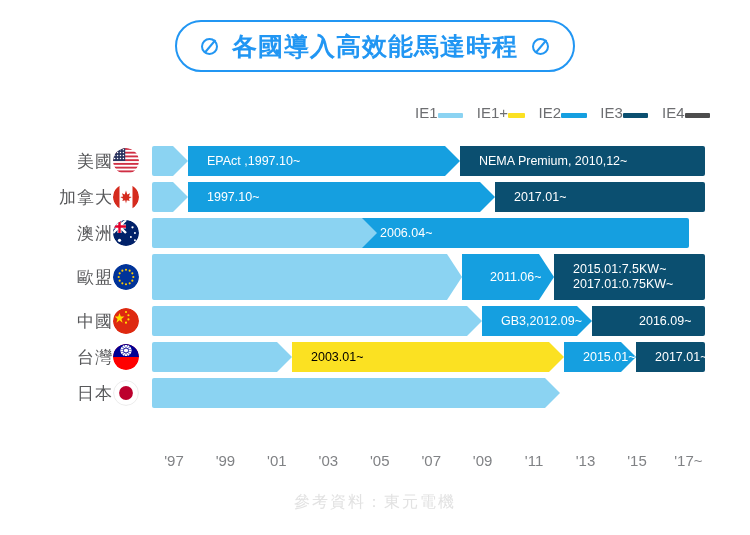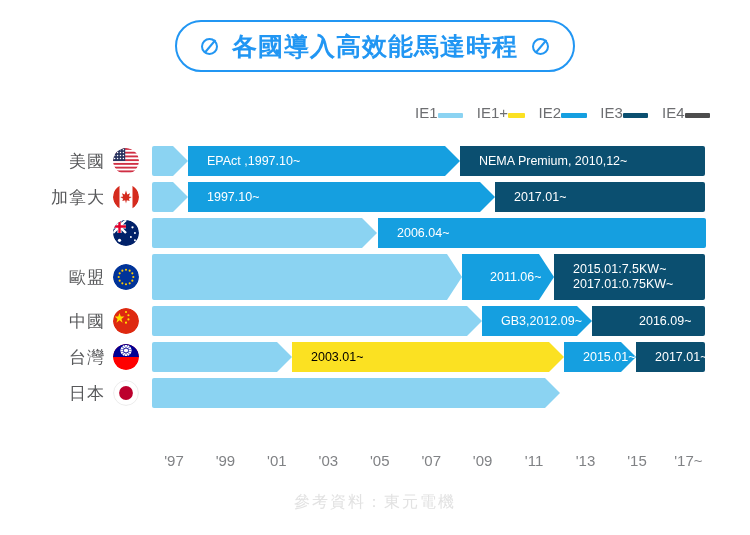--- a/index.html
+++ b/index.html
@@ -35,21 +35,21 @@
     position:absolute;left:415px;top:104px;width:295px;height:34px;
     display:flex;justify-content:space-between;align-items:flex-start;
   }
   .legend-item{display:flex;flex-direction:row;align-items:center;width:48px;}
   .legend-label{font-size:15px;color:#6d6e71;line-height:18px;}
   .legend-swatch{width:38px;height:5px;margin-top:4px;border-radius:1px;}
   
   #rows{position:absolute;left:0;top:146px;width:750px;}
   .row{position:relative;width:750px;margin-bottom:6px;}
   .row-label{
-    position:absolute;left:0;top:0;width:105px;height:100%;
+    position:absolute;left:8px;top:0;width:105px;height:100%;
     display:flex;align-items:center;justify-content:flex-end;
     font-size:17px;color:#58595b;
     font-family:"DejaVu Sans","Liberation Sans",sans-serif;
     letter-spacing:1px;
   }
   .row-flag{
     position:absolute;left:113px;top:50%;transform:translateY(-50%);
     width:26px;height:26px;border-radius:50%;overflow:hidden;
   }
   .bar{
@@ -177,20 +177,21 @@
         </div>
         <div class="seg" style="position: absolute; left: 36px; width: 307px; background: rgb(21, 159, 224); z-index: 9; clip-path: polygon(0px 0px, calc(100% - 15px) 0px, 100% 50%, calc(100% - 15px) 100%, 0px 100%);">
           <span class="seg-text" style="margin-left: 19px;">1997.10~</span>
         </div>
         <div class="seg" style="position: absolute; left: 343px; width: 210px; background: rgb(11, 79, 112); z-index: 8; border-radius: 0px 2px 2px 0px;">
           <span class="seg-text" style="margin-left: 19px;">2017.01~</span>
         </div>
       </div>
     </div>
     <div class="row" style="height: 30px;">
+      <div class="row-label">澳洲</div>
       <div class="row-flag"><svg xmlns="http://www.w3.org/2000/svg" viewBox="0 0 32 32">
           <defs>
             <clipPath id="ca2">
               <circle cx="16" cy="16" r="16"></circle>
             </clipPath>
           </defs>
       <g clip-path="url(#ca2)">
             <rect width="32" height="32" fill="#012169"></rect>
       <rect width="16" height="16" fill="#012169"></rect>
       <path d="M0 0 L16 16 M16 0 L0 16" stroke="#fff" stroke-width="3"></path>
@@ -200,21 +201,21 @@
       <circle cx="24" cy="9" r="1.4" fill="#fff"></circle>
             <circle cx="27" cy="16" r="1.2" fill="#fff"></circle>
       <circle cx="22" cy="21" r="1.2" fill="#fff"></circle>
             <circle cx="27" cy="25" r="1.2" fill="#fff"></circle>
       </g>
         </svg></div>
       <div class="bar" style="width: 553px; position: absolute;">
         <div class="seg" style="position: absolute; left: 0px; width: 225px; background: rgb(139, 211, 242); z-index: 10; clip-path: polygon(0px 0px, calc(100% - 15px) 0px, 100% 50%, calc(100% - 15px) 100%, 0px 100%); border-radius: 2px 0px 0px 2px;">
           <span class="seg-text" style="margin-left: 8px;"></span>
         </div>
-        <div class="seg" style="position: absolute; left: 226px; width: 328px; background: rgb(21, 159, 224); z-index: 9; border-radius: 0px 2px 2px 0px;">
+        <div class="seg" style="position: absolute; left: 209px; width: 328px; background: rgb(21, 159, 224); z-index: 9; border-radius: 0px 2px 2px 0px;">
           <span class="seg-text" style="margin-left: 19px;">2006.04~</span>
         </div>
       </div>
     </div>
     <div class="row" style="height: 46px;">
       <div class="row-label">歐盟</div>
       <div class="row-flag"><svg xmlns="http://www.w3.org/2000/svg" viewBox="0 0 32 32">
           <defs>
             <clipPath id="ce">
               <circle cx="16" cy="16" r="16"></circle>

